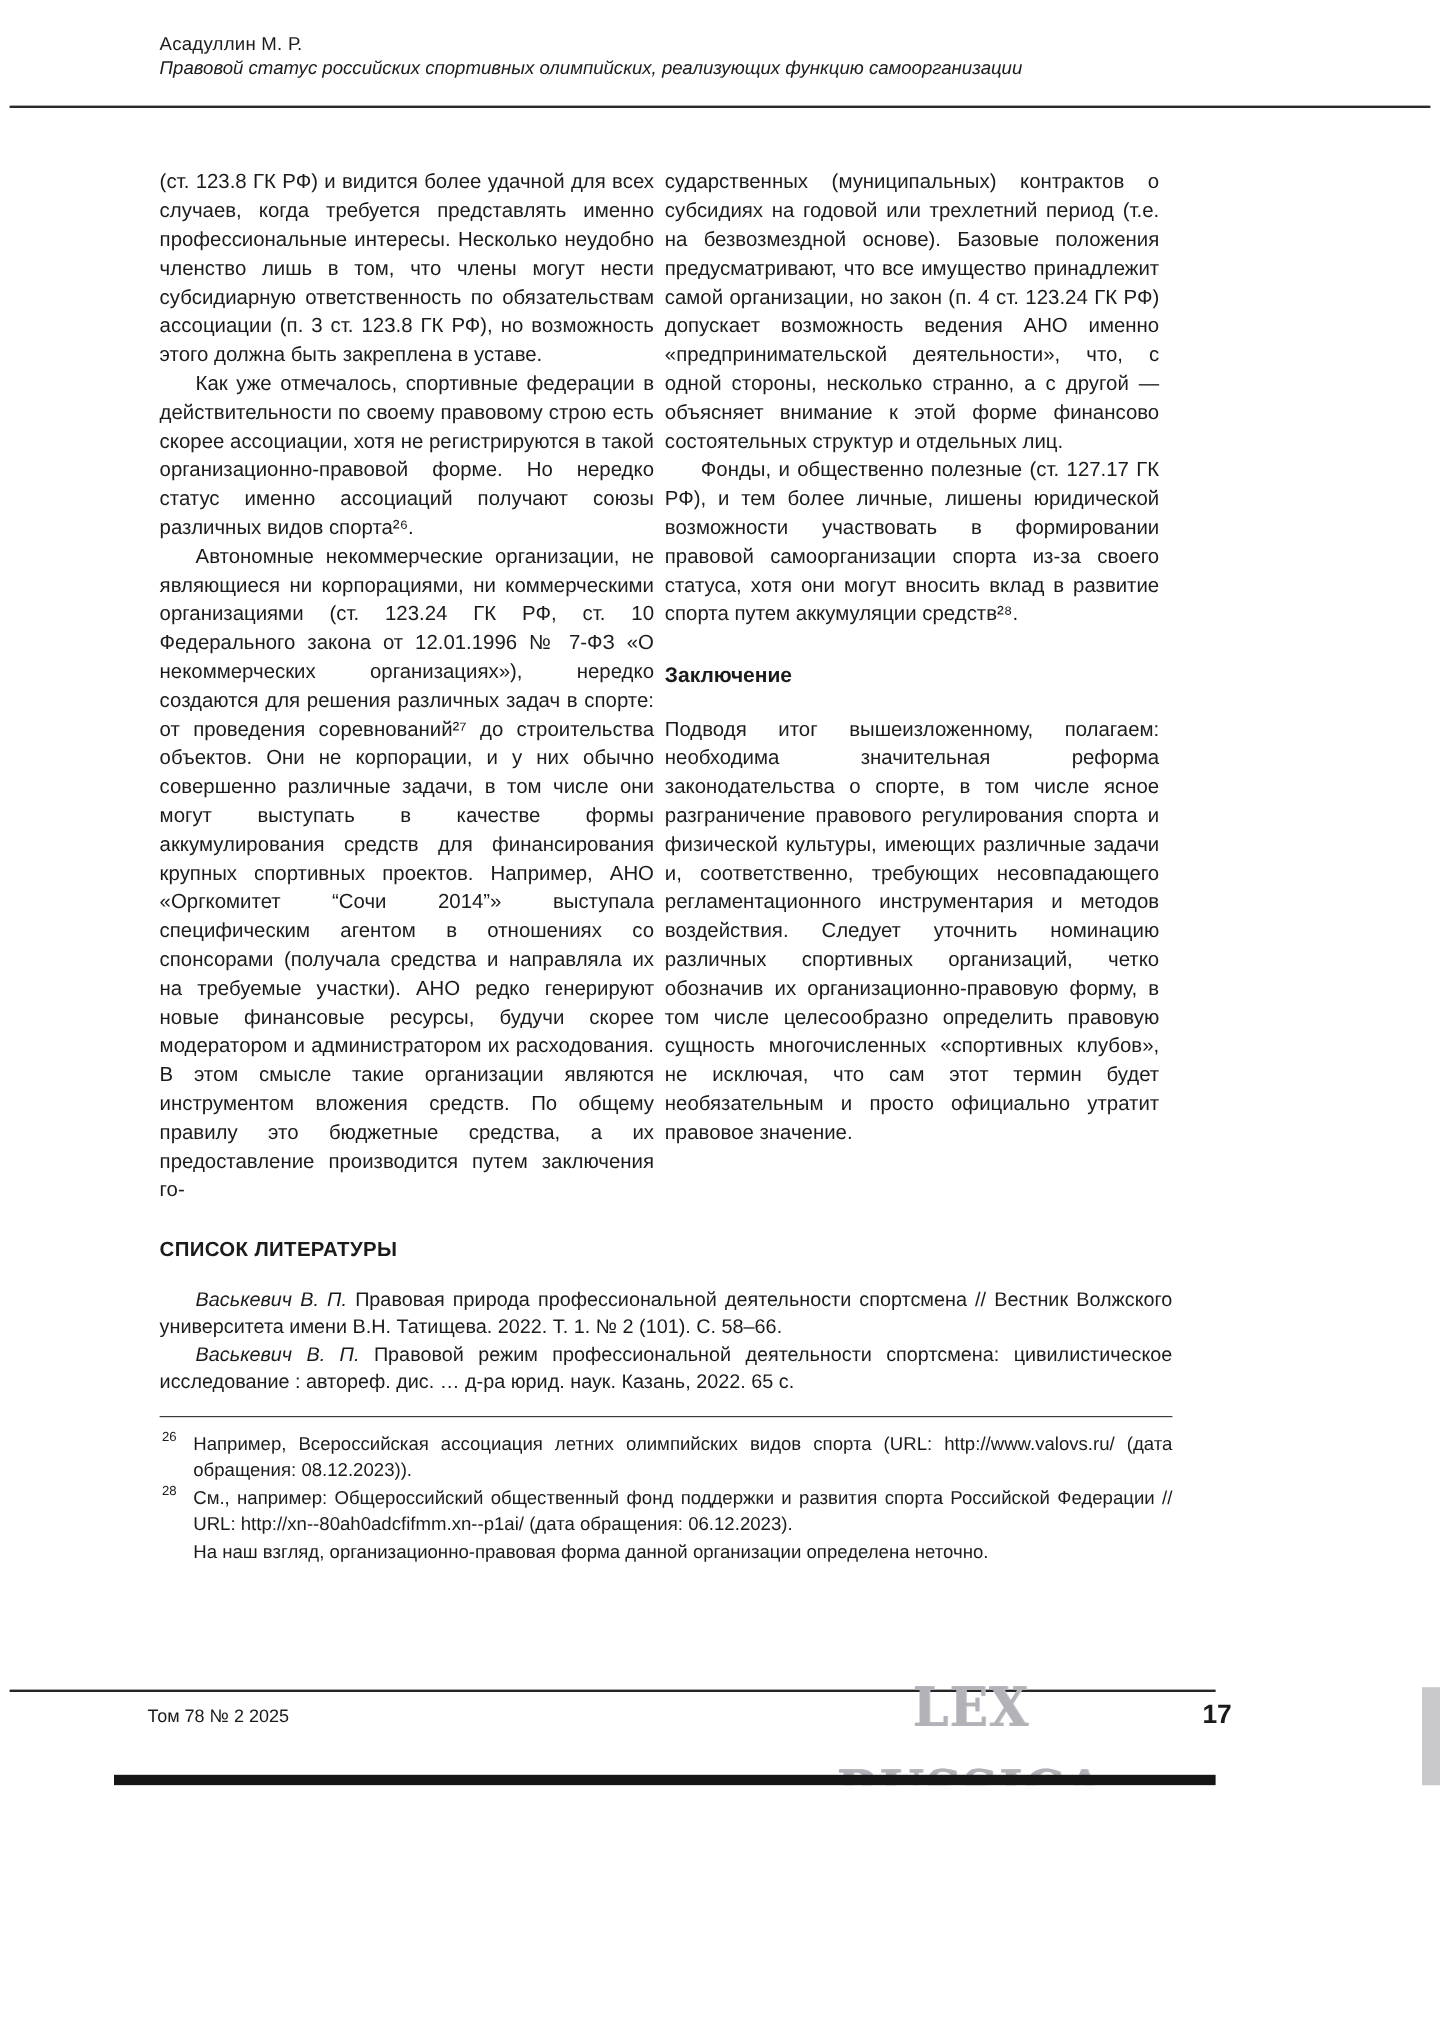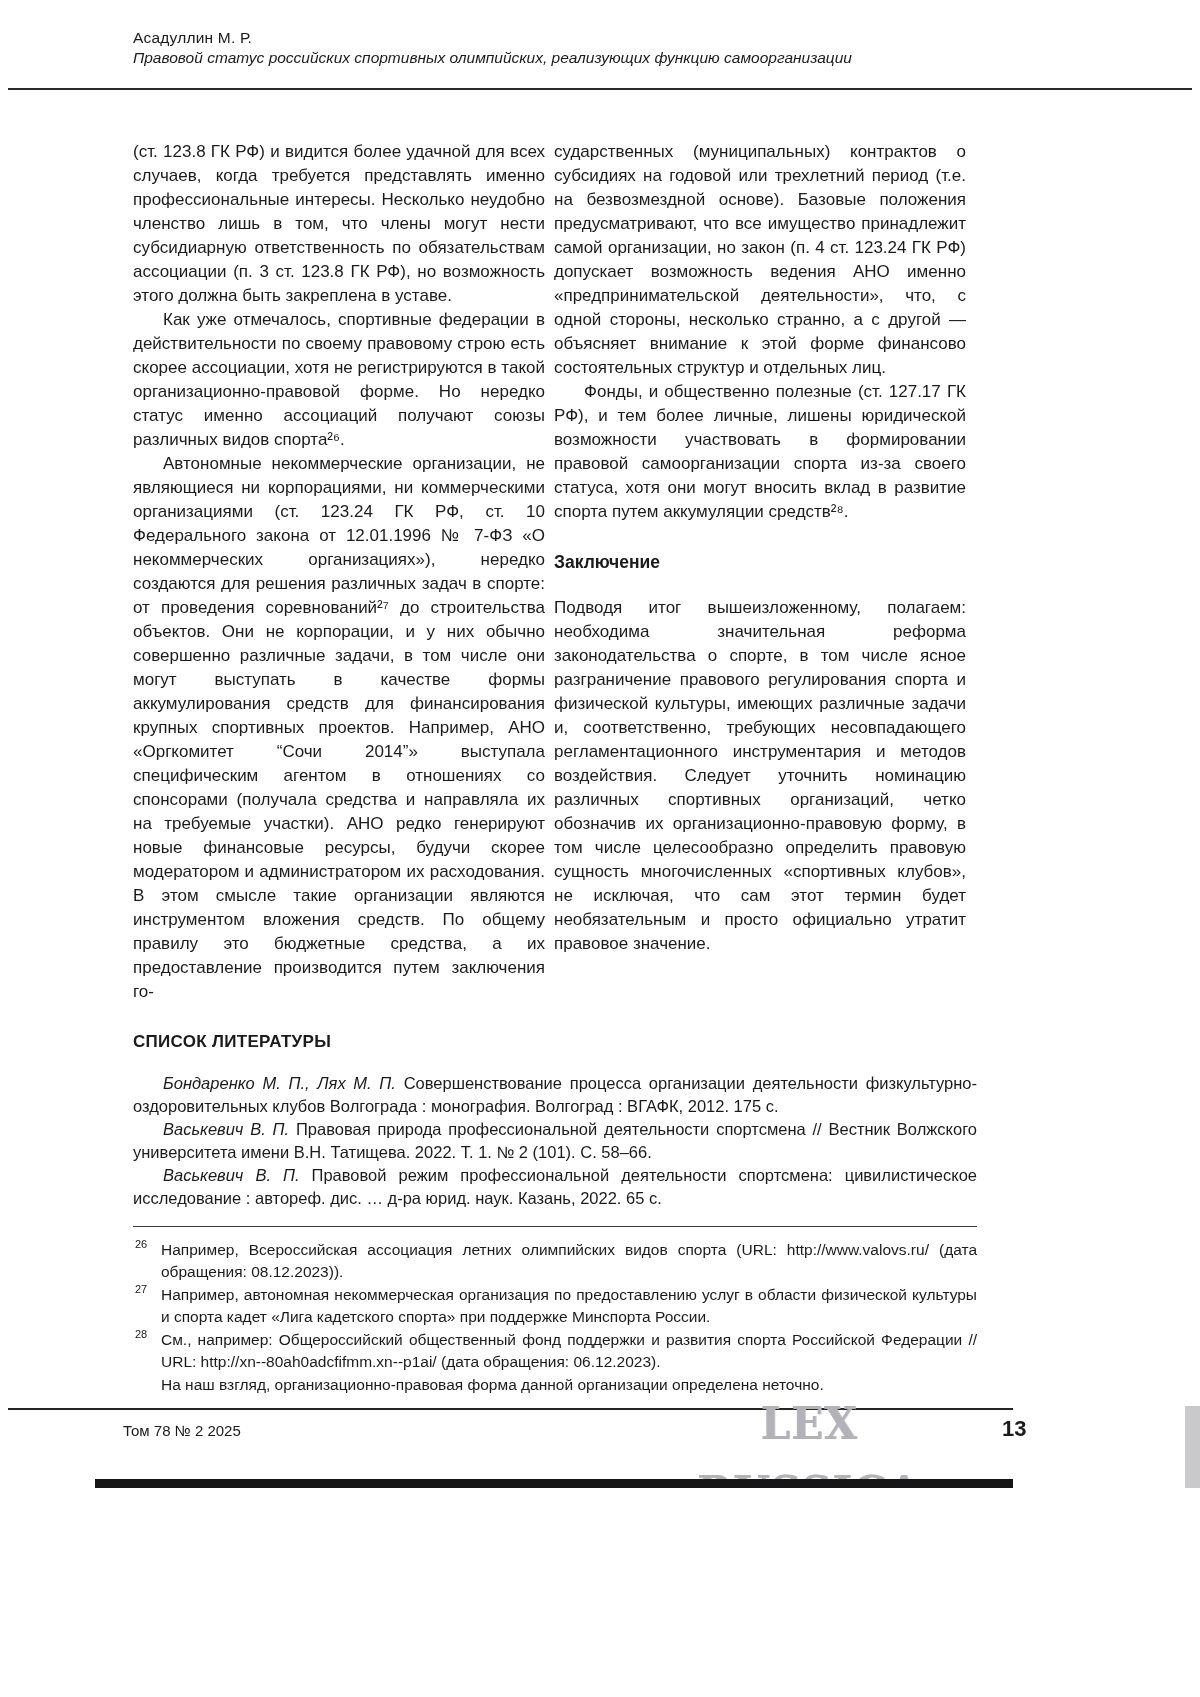--- a/index.html
+++ b/index.html
@@ -84,46 +84,41 @@
       <p>сударственных (муниципальных) контрактов о субсидиях на годовой или трехлетний период (т.е. на безвозмездной основе). Базовые положения предусматривают, что все имущество принадлежит самой организации, но закон (п. 4 ст. 123.24 ГК РФ) допускает возможность ведения АНО именно «предпринимательской деятельности», что, с одной стороны, несколько странно, а с другой — объясняет внимание к этой форме финансово состоятельных структур и отдельных лиц.</p>
       <p class="indent">Фонды, и общественно полезные (ст. 127.17 ГК РФ), и тем более личные, лишены юридической возможности участвовать в формировании правовой самоорганизации спорта из-за своего статуса, хотя они могут вносить вклад в развитие спорта путем аккумуляции средств²⁸.</p>
       <h2 class="conclusion-heading">Заключение</h2>
       <p>Подводя итог вышеизложенному, полагаем: необходима значительная реформа законодательства о спорте, в том числе ясное разграничение правового регулирования спорта и физической культуры, имеющих различные задачи и, соответственно, требующих несовпадающего регламентационного инструментария и методов воздействия. Следует уточнить номинацию различных спортивных организаций, четко обозначив их организационно-правовую форму, в том числе целесообразно определить правовую сущность многочисленных «спортивных клубов», не исключая, что сам этот термин будет необязательным и просто официально утратит правовое значение.</p>
     </div>
   </main>
 
   <h3 class="bib-heading">СПИСОК ЛИТЕРАТУРЫ</h3>
 
   <section class="references">
-    <p class="ref"><span class="authors">Бондаренко М. П., Лях М. П.</span> <span>Совершенствование процесса организации деятельности физкультурно-оздоровительных клубов Волгограда : монография. Волгоград : ВГАФК, 2012. 175 с.</span></p>
     <p class="ref"><span class="authors">Васькевич В. П.</span> <span>Правовая природа профессиональной деятельности спортсмена // Вестник Волжского университета имени В.Н. Татищева. 2022. Т. 1. № 2 (101). С. 58–66.</span></p>
     <p class="ref"><span class="authors">Васькевич В. П.</span> <span>Правовой режим профессиональной деятельности спортсмена: цивилистическое исследование : автореф. дис. … д-ра юрид. наук. Казань, 2022. 65 с.</span></p>
   </section>
 
   <div class="footnote-rule"></div>
 
   <section class="footnotes">
     <div class="fn">
       <span class="fn-num">26</span>
       <span>Например, Всероссийская ассоциация летних олимпийских видов спорта (URL: http://www.valovs.ru/ (дата обращения: 08.12.2023)).</span>
-    </div>
-    <div class="fn">
-      <span class="fn-num">27</span>
-      <span>Например, автономная некоммерческая организация по предоставлению услуг в области физической культуры и спорта кадет «Лига кадетского спорта» при поддержке Минспорта России.</span>
     </div>
     <div class="fn">
       <span class="fn-num">28</span>
       <span>См., например: Общероссийский общественный фонд поддержки и развития спорта Российской Федерации // URL: http://xn--80ah0adcfifmm.xn--p1ai/ (дата обращения: 06.12.2023).</span>
     </div>
     <div class="fn">
       <span class="fn-num"></span>
       <span>На наш взгляд, организационно-правовая форма данной организации определена неточно.</span>
     </div>
   </section>
 
   <div class="footer-rule"></div>
   <div class="footer-volume">Том 78 № 2 2025</div>
   <div class="journal-logo">LEX RUSSICA</div>
-  <div class="page-number">13</div>
+  <div class="page-number">17</div>
   <div class="edge-bar"></div>
   <div class="bottom-bar"></div>
 
 </div>
 
 </body></html>

